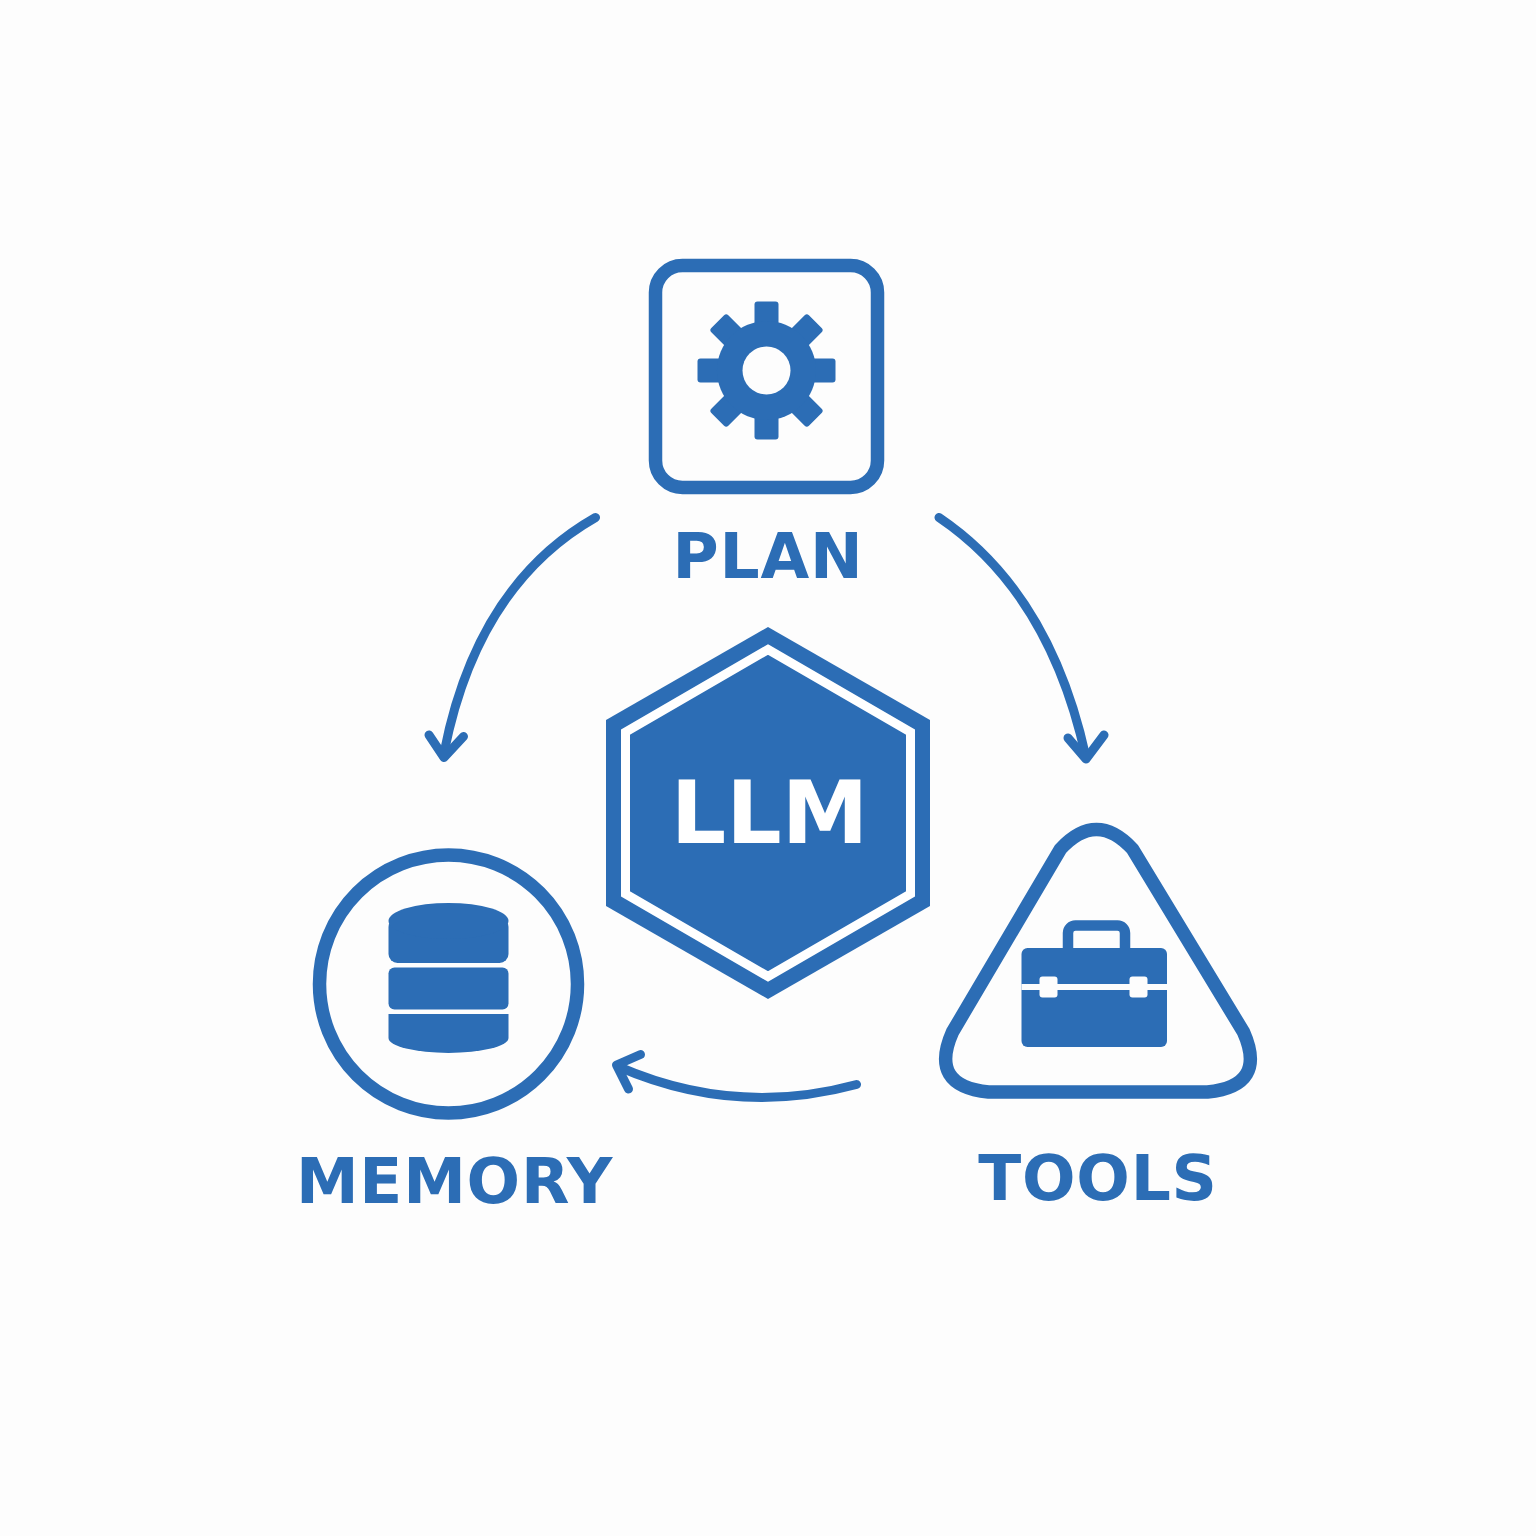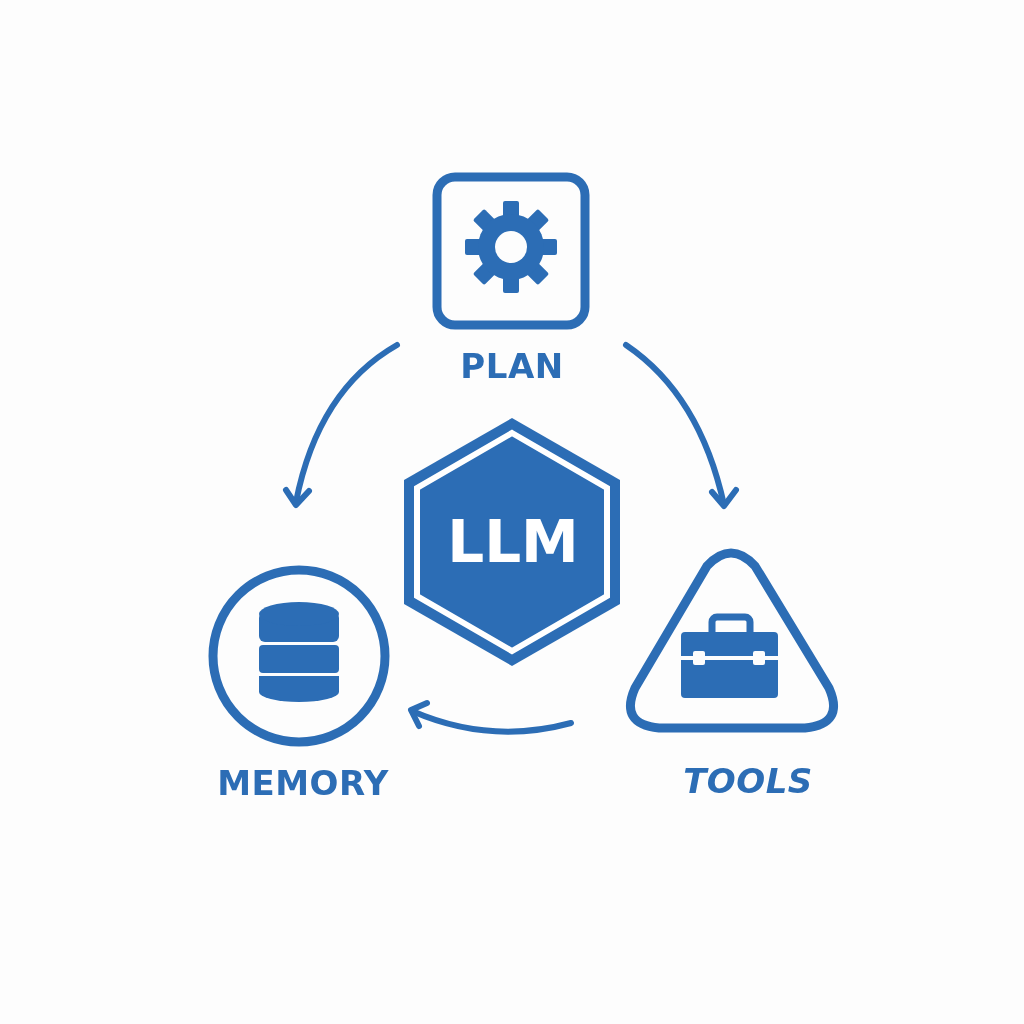--- a/index.html
+++ b/index.html
@@ -1,18 +1,18 @@
 <!DOCTYPE html>
 <html><head>
 <meta charset="utf-8">
 <style>
   html, body { margin:0; padding:0; background:#fdfdfd; }
   body { width:1024px; height:1024px; position:relative; overflow:hidden; font-family:"DejaVu Sans","Liberation Sans",sans-serif; }
   svg#diagram { position:absolute; left:0; top:0; }
-  .label { position:absolute; color:#2c6db5; font-weight:bold; font-size:34px; letter-spacing:0.5px; text-align:center; transform:translateX(-50%); white-space:nowrap; }
+  .label { position:absolute; color:#2c6db5; font-weight:bold; font-size:42px; letter-spacing:0.5px; text-align:center; transform:translateX(-50%); white-space:nowrap; }
   .llm-text { fill:#ffffff; font-family:"DejaVu Sans","Liberation Sans",sans-serif; font-weight:bold; font-size:58px; }
 </style>
 </head>
 <body>
 
 <svg id="diagram" width="1024" height="1024" viewBox="0 0 1024 1024">
   <defs>
     <marker id="arrowhead" markerWidth="10" markerHeight="10" refX="5" refY="5" orient="auto" markerUnits="userSpaceOnUse"></marker>
   </defs>
 
@@ -71,14 +71,14 @@
       <path d="M712 492 L724 506 L736 490"></path>
     </g>
     <g>
       <path d="M571 723 Q490 745 412 711"></path>
       <path d="M427 703 L411 710 L419 726"></path>
     </g>
   </g>
 </svg>
 
 <div class="label" style="left:512px; top:346px;">PLAN</div>
-<div class="label" style="left:748px; top:761px;font-style:italic;">TOOLS</div>
+<div class="label" style="left:732px; top:761px;">TOOLS</div>
 <div class="label" style="left:303px; top:763px;text-align:center;">MEMORY</div>
 
 </body></html>

